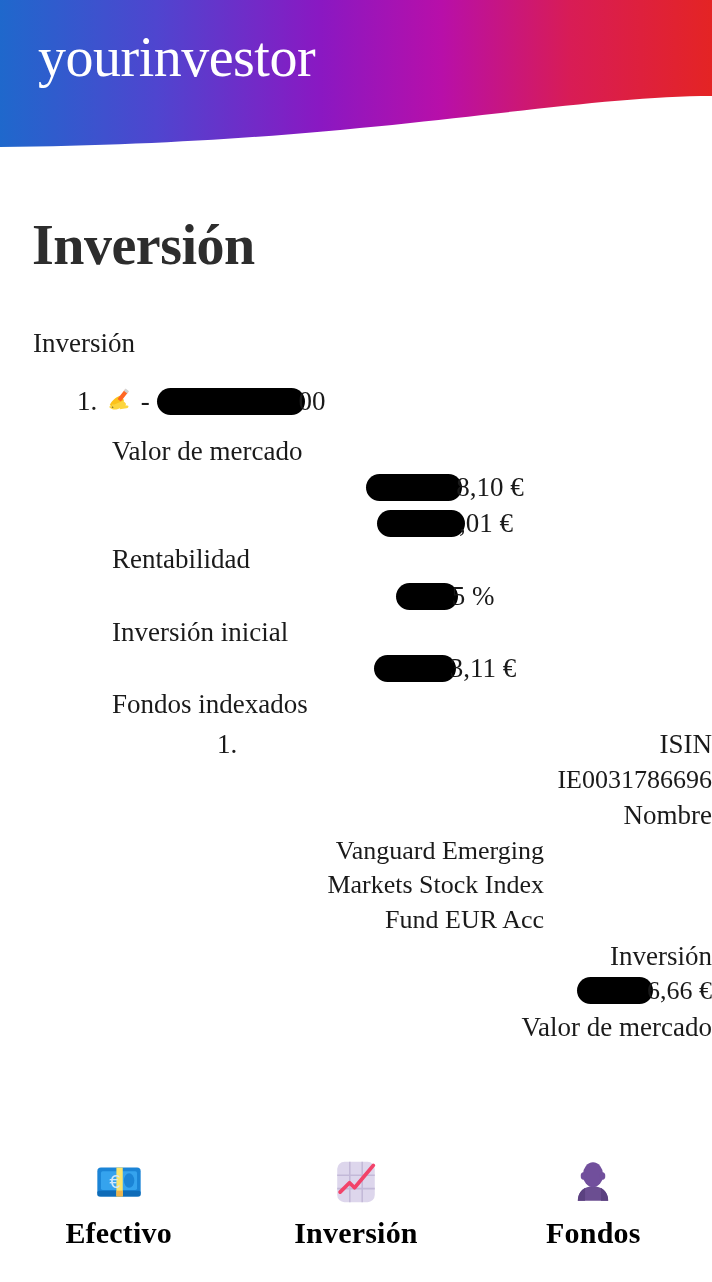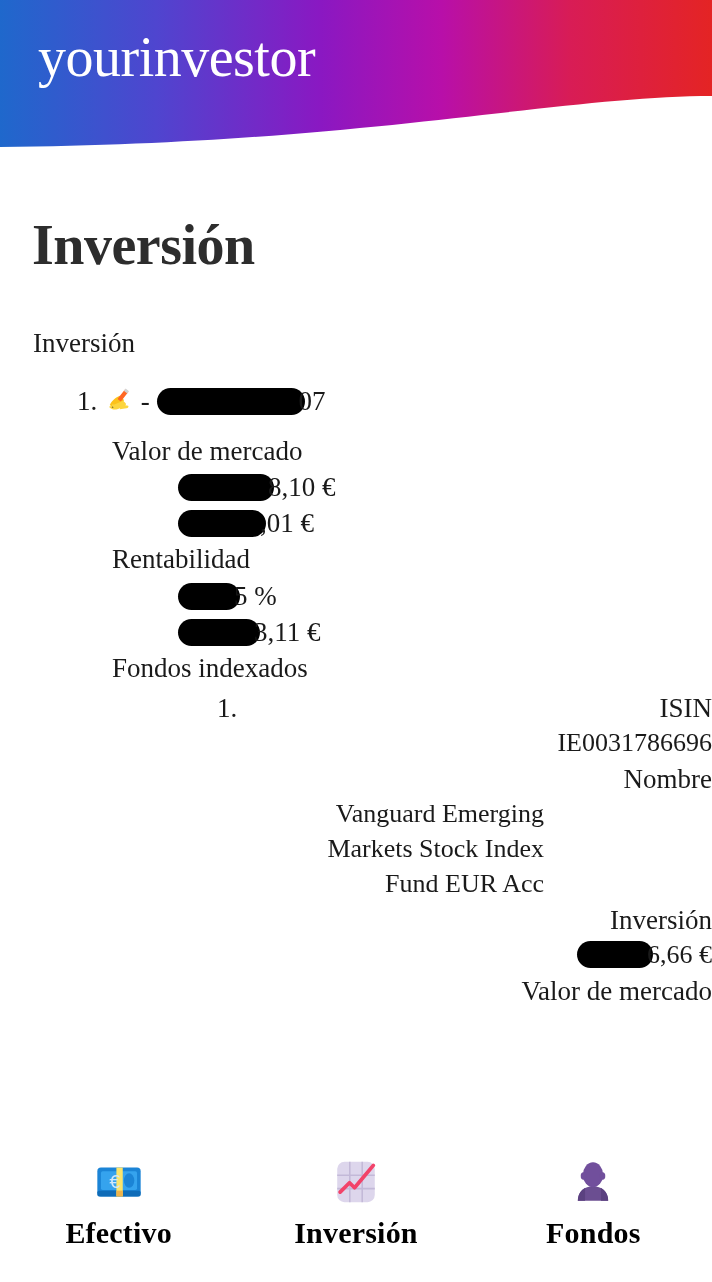--- a/index.html
+++ b/index.html
@@ -113,20 +113,21 @@
   .dterm {
     font-size: 27px;
     line-height: 1.34;
     color: #1a1a1a;
   }
   .ddesc {
     font-size: 27px;
     line-height: 1.34;
     color: #1a1a1a;
     padding-left: 66px;
+    text-align: center;
   }
 
   
   .redact {
     display: inline-block;
     background: #000000;
     border-radius: 18px;
     height: 27px;
     vertical-align: -5px;
     margin-right: -6px;
@@ -231,33 +232,34 @@
               <path d="M7 24 C9 19 14 15 19 13 l5 5 c-2 5 -6 9 -11 11 z" fill="#fcc21b"></path>
               <path d="M6 26 c2 3 6 4 10 3 l8 -3 c2 -1 3 -3 2 -4 l-3 -3 -12 5 z" fill="#fcd53f"></path>
               <path d="M20 25 c4 -1 7 -1 9 0 1 1 0 3 -2 3 l-8 1 z" fill="#fcd53f"></path>
               <rect x="20.5" y="5" width="5.2" height="15" rx="1.2" transform="rotate(38 23 12)" fill="#ff6723"></rect>
               <rect x="20.5" y="4" width="5.2" height="3.5" transform="rotate(38 23 12)" fill="#d3d3d3"></rect>
               <path d="M10.2 22.6 l3.9 3.1 -4.9 1.5 z" fill="#fcd53f"></path>
               <path d="M9.2 27.2 l1.0 -1.5 1.4 1.1 z" fill="#2b2b2b"></path>
             </svg>
           </span>
           <span>-</span>
-          <span class="redact" style="width:148px"></span><span>07</span>
+          <span class="redact" style="width:148px"></span><span>00</span>
         </div>
 
         <div class="dl">
 
           <div class="dterm">Valor de mercado</div>
           <div class="ddesc"><span class="redact" style="width:96px"></span><span>8,10 €</span></div>
 
           <div class="ddesc"><span class="redact" style="width:88px"></span><span>,01 €</span></div>
 
           <div class="dterm">Rentabilidad</div>
           <div class="ddesc"><span class="redact" style="width:62px"></span><span>5 %</span></div>
 
+          <div class="dterm">Inversión inicial</div>
           <div class="ddesc"><span class="redact" style="width:82px"></span><span>3,11 €</span></div>
 
           <div class="dterm">Fondos indexados</div>
         </div>
 
         <ol class="lvl2">
           <li>
             <div class="dl2">
               <div class="dterm2">ISIN</div>
               <div class="ddesc2">IE0031786696</div>

